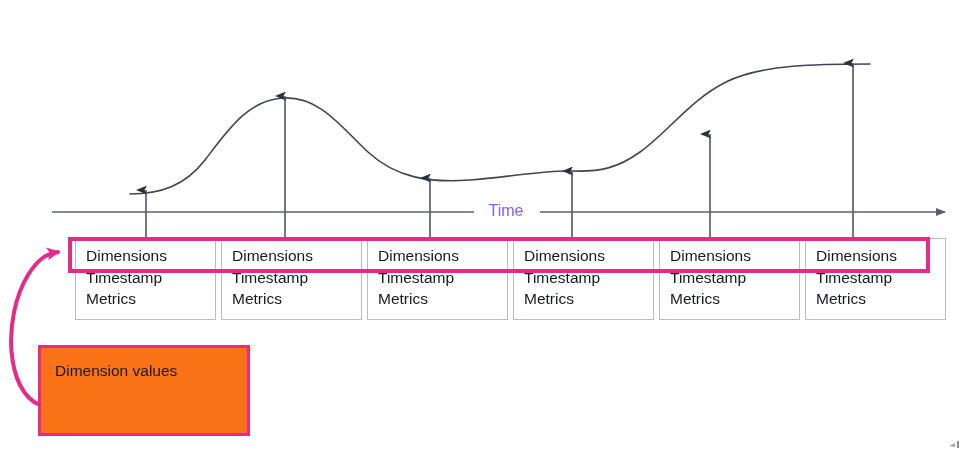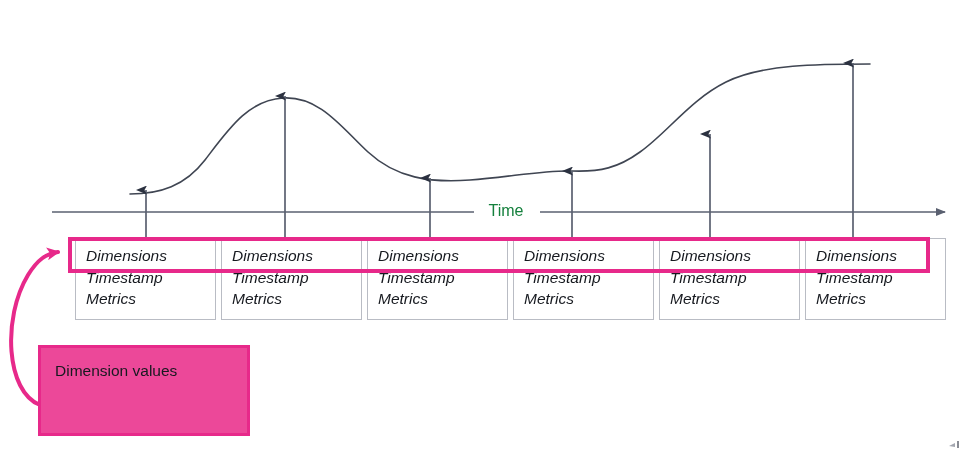--- a/index.html
+++ b/index.html
@@ -26,21 +26,20 @@
   }
   
   .record-card {
     position: absolute;
     box-sizing: border-box;
     width: 141px;
     height: 82px;
     background: #ffffff;
     border: 1px solid #b9bcc4;
     padding: 6px 0 0 10px;
-    font-style: italic;
   }
   .card-line {
     font-size: 15.5px;
     line-height: 21px;
     color: #16191f;
     white-space: nowrap;
   }
   .card-line.dimensions {
     margin-bottom: 1px;
   }
@@ -58,38 +57,38 @@
   }
   
   #callout-box {
     position: absolute;
     box-sizing: border-box;
     left: 38px;
     top: 345px;
     width: 212px;
     height: 91px;
     border: 3px solid #e7298a;
-    background: #ec4899;
+    background: #f97316;
     padding: 12px 10px 0 14px;
   }
   .callout-line {
     font-size: 15.5px;
     line-height: 21px;
     color: #16191f;
     white-space: nowrap;
   }
   
   #time-label {
     position: absolute;
     left: 474px;
     top: 200px;
     width: 64px;
     text-align: center;
     font-size: 16px;
-    color: #15803d;
+    color: #8b5cf6;
     background: #ffffff;
     line-height: 22px;
   }
   #corner-mark {
     position: absolute;
     right: 4px;
     bottom: 2px;
     width: 16px;
     height: 8px;
     opacity: 0.55;

